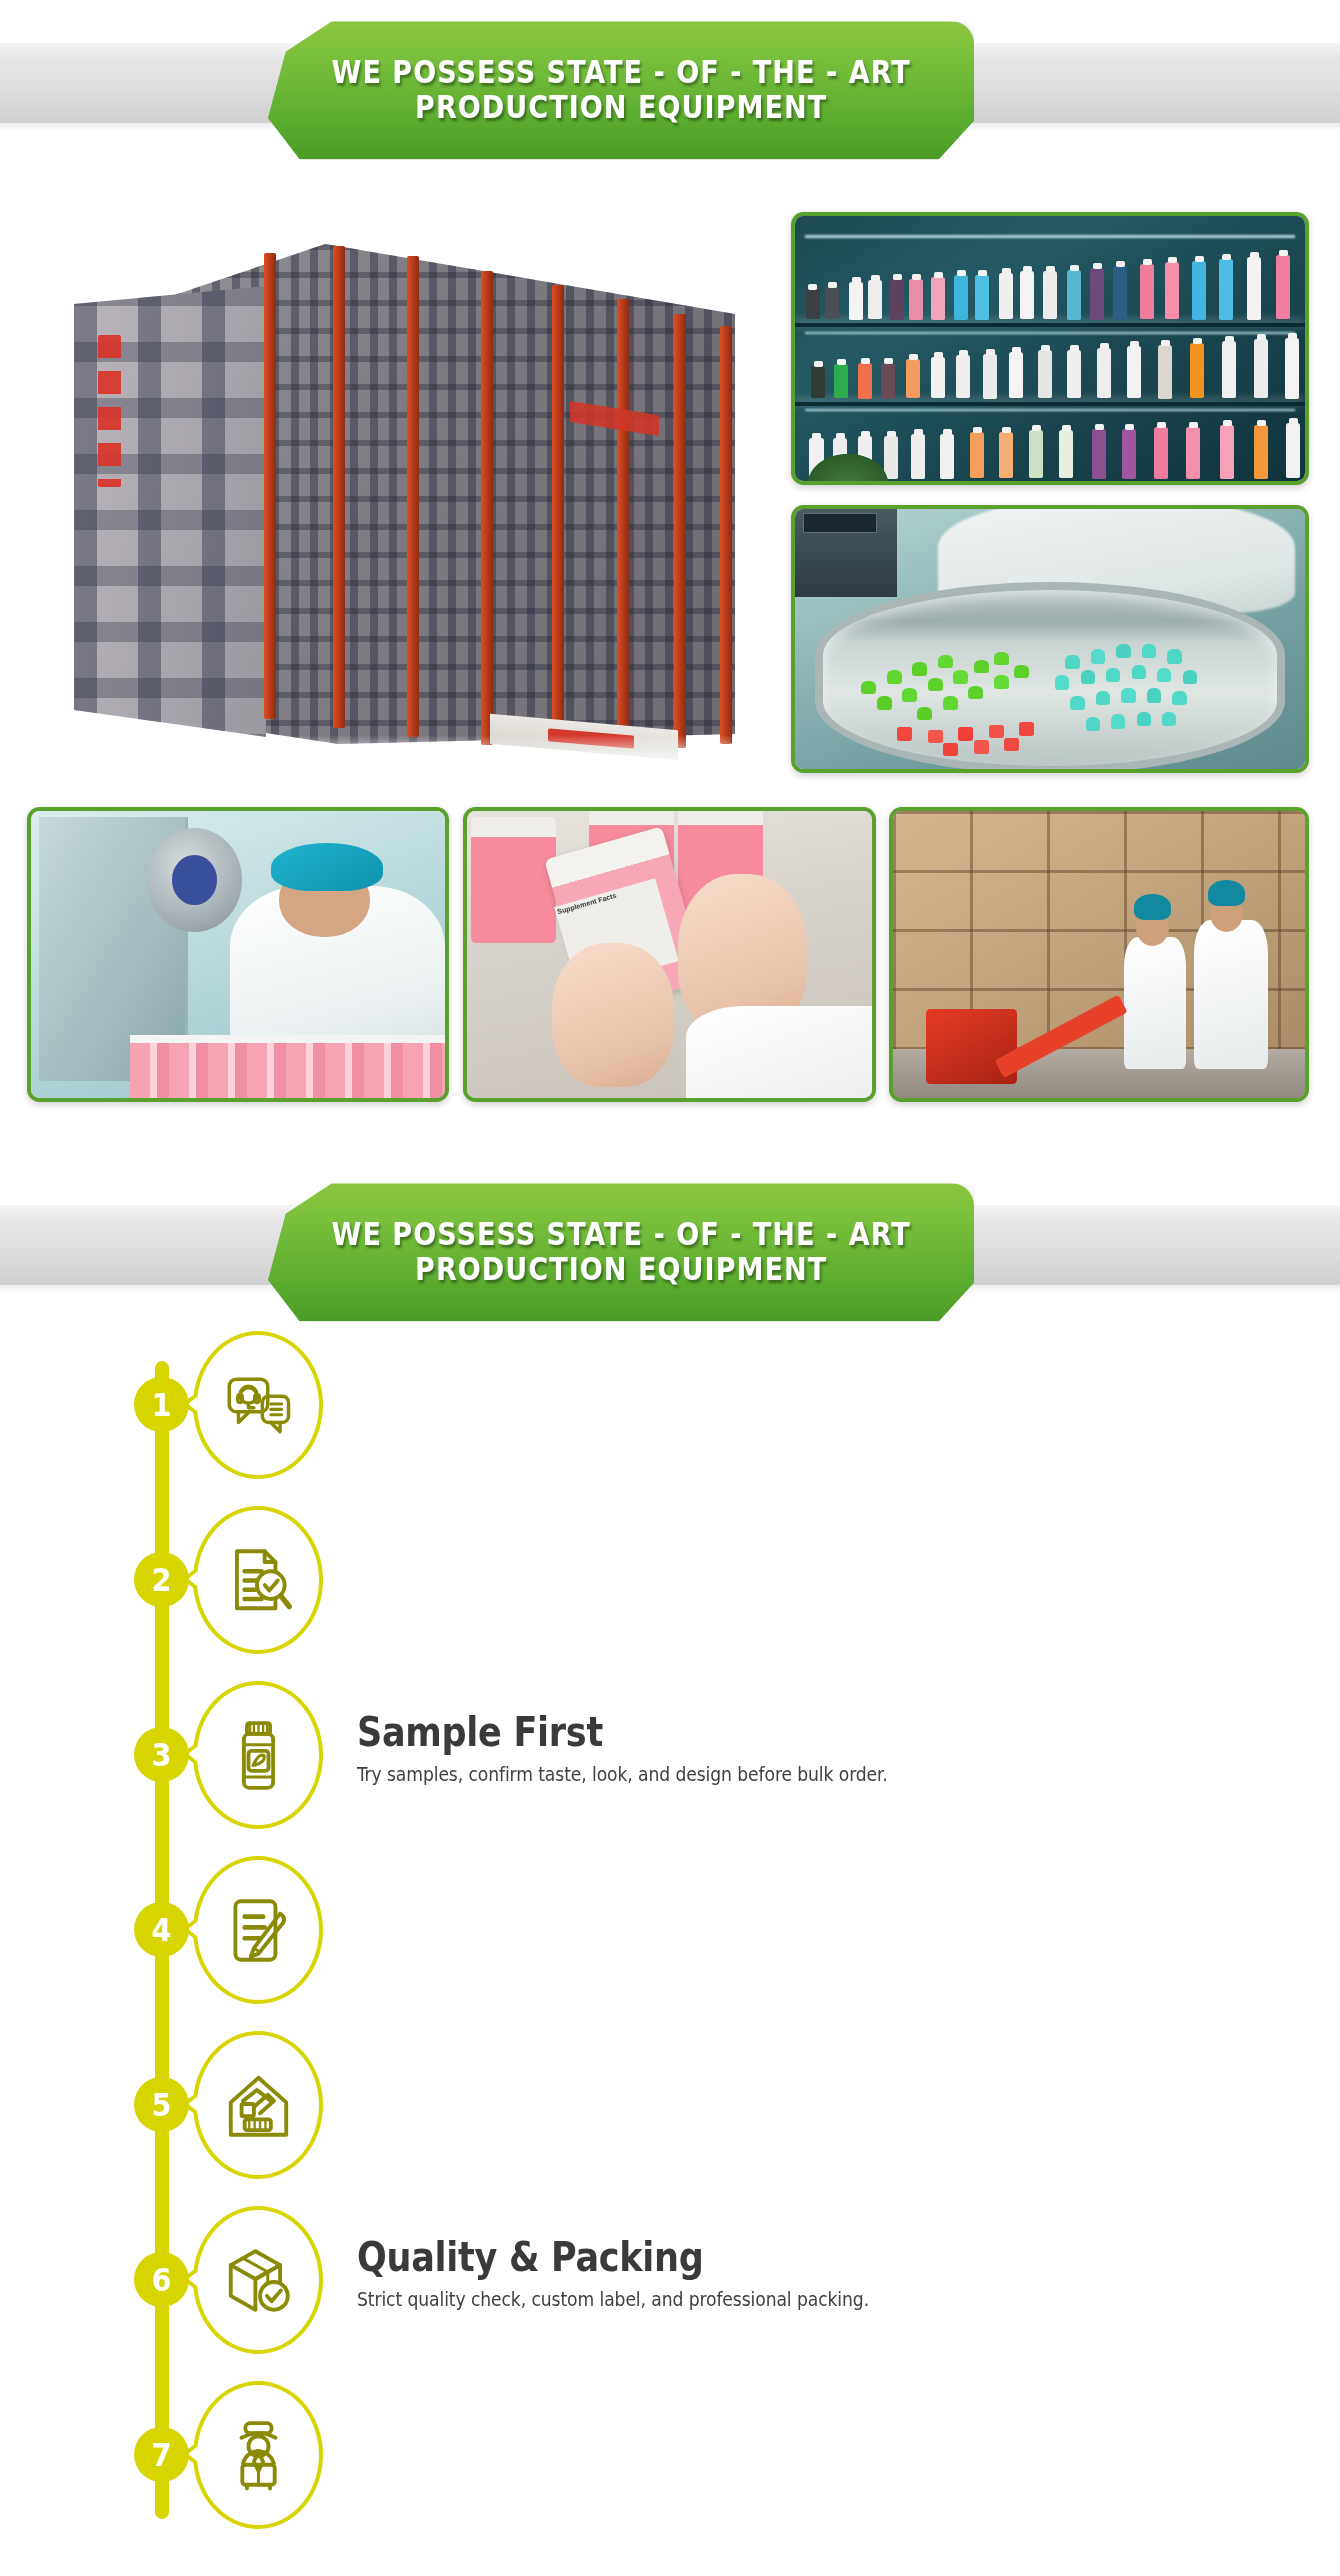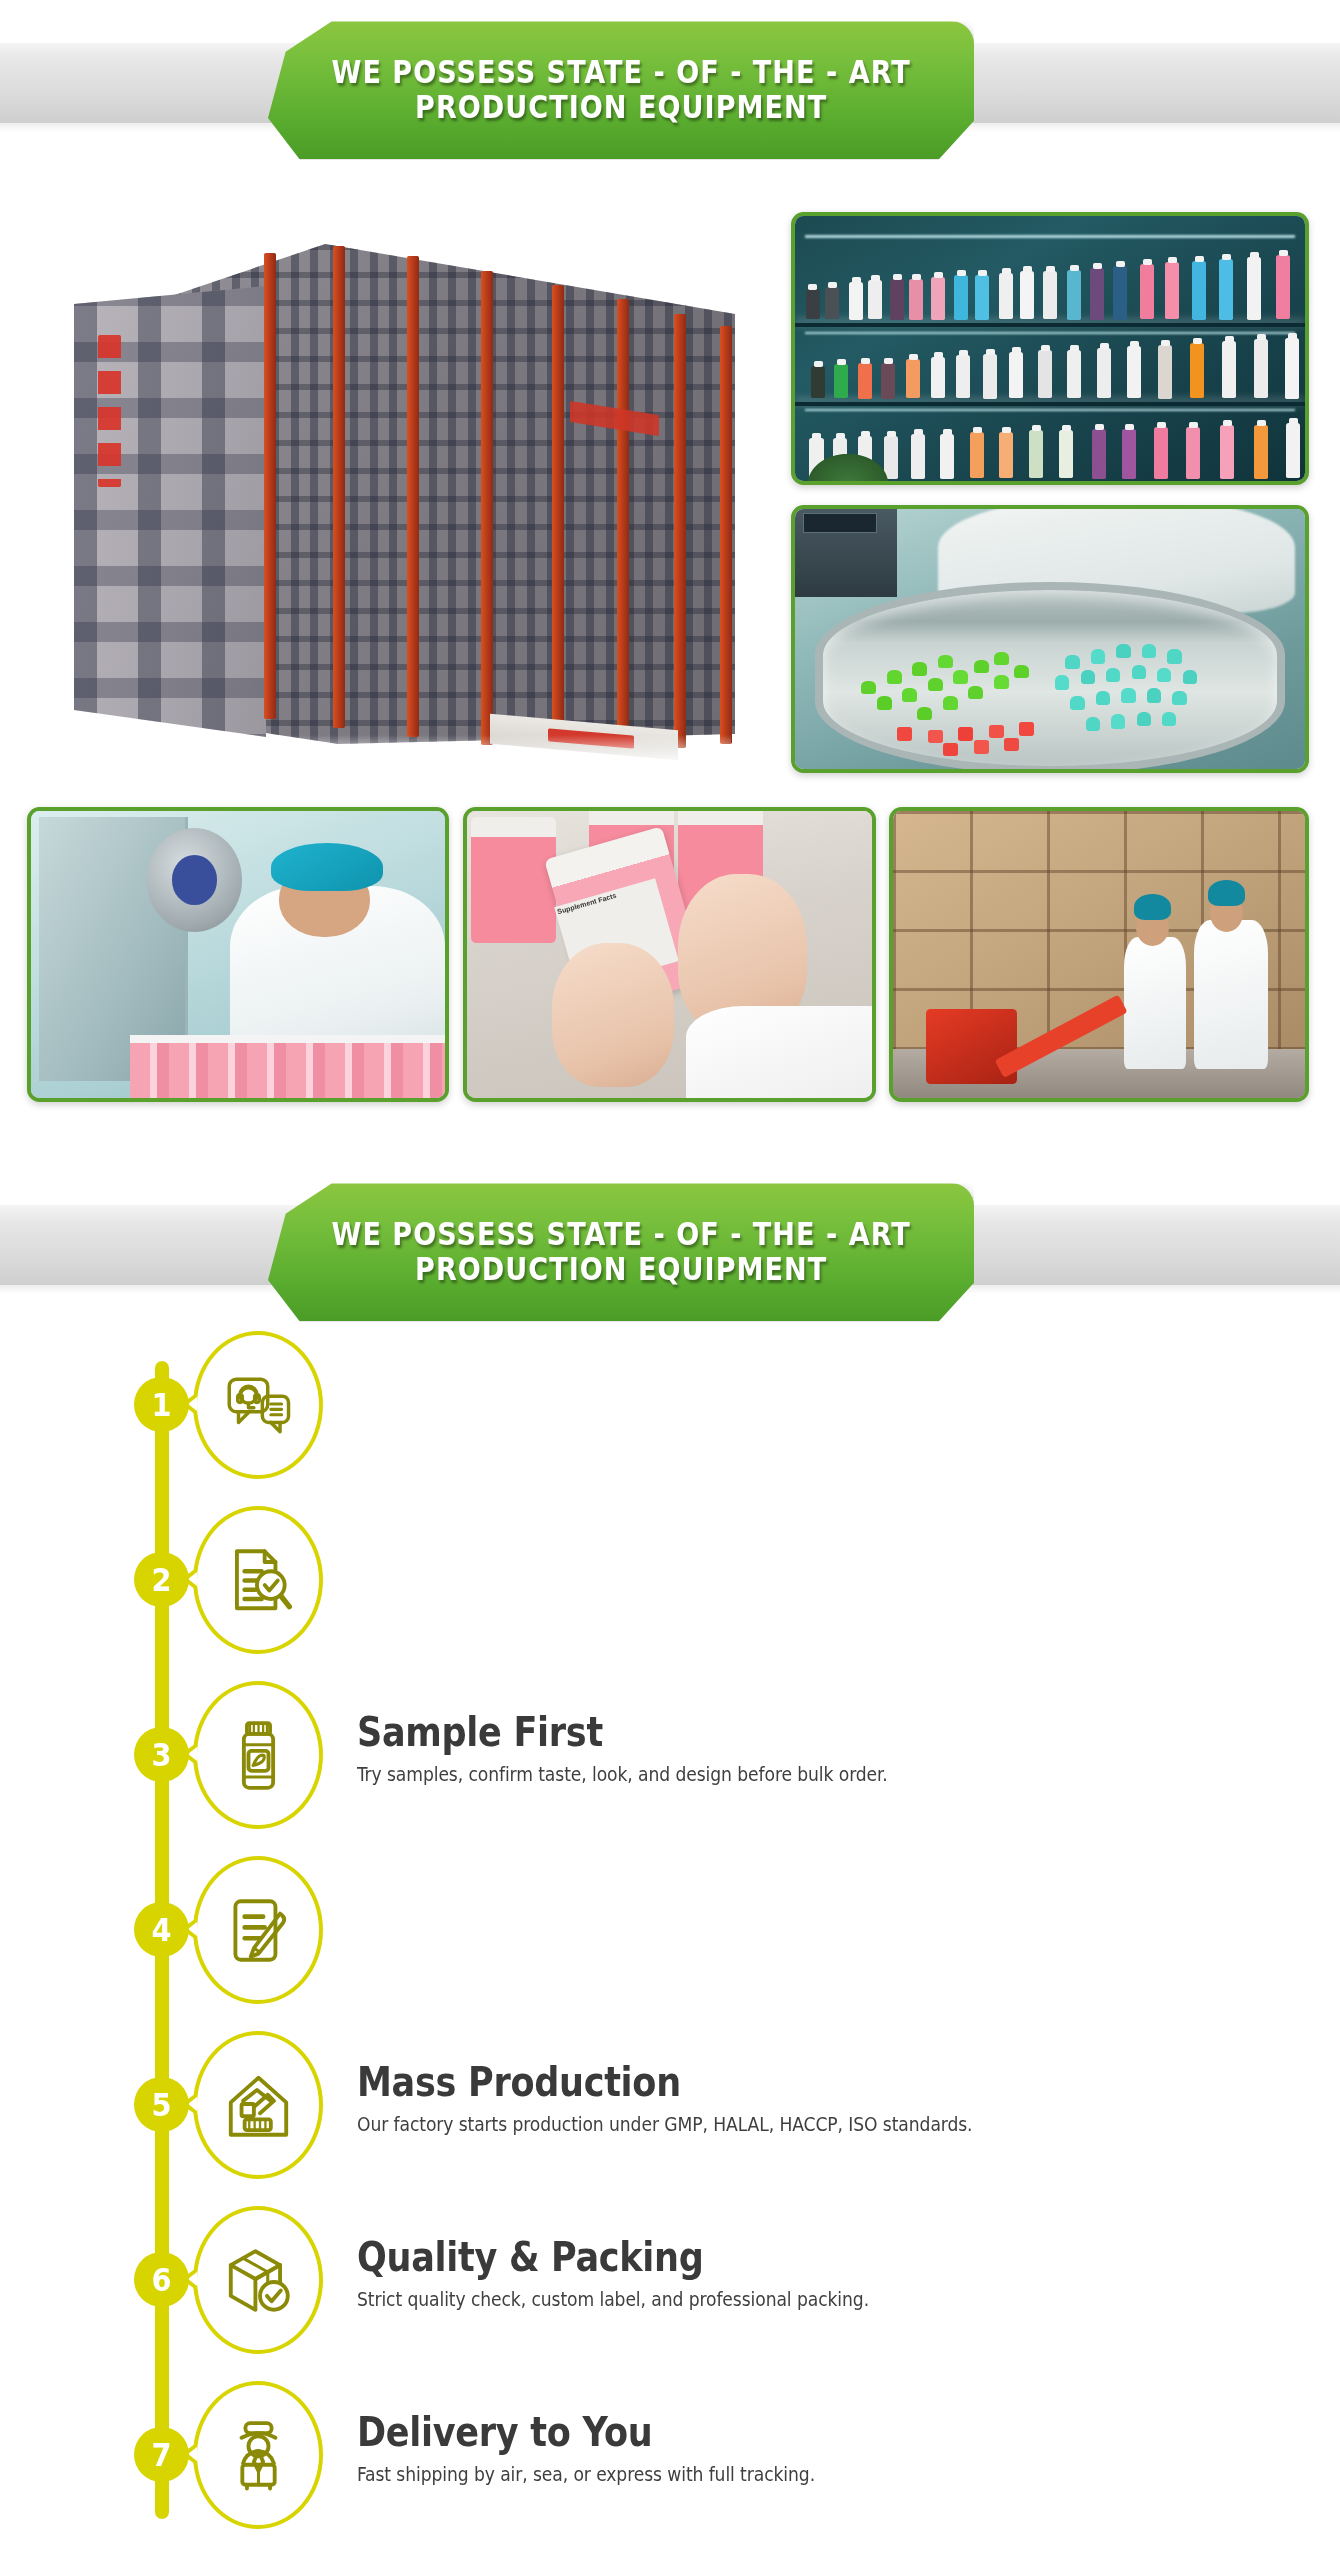--- a/index.html
+++ b/index.html
@@ -542,24 +542,20 @@
         <svg viewBox="0 0 100 100" fill="none" stroke="#8a8a07" stroke-width="5" stroke-linecap="round" stroke-linejoin="round">
           <path d="M14 46 L50 14 L86 46 V88 H14 Z"></path>
           <path d="M30 44 L48 30 L66 44" stroke-width="5"></path>
           <rect x="28" y="48" width="16" height="16" rx="2"></rect>
           <path d="M44 52 L62 36 M62 36 L70 44 L52 60" stroke-width="5"></path>
           <rect x="32" y="68" width="34" height="14" rx="3"></rect>
           <path d="M38 68 V82 M45 68 V82 M52 68 V82 M59 68 V82" stroke-width="3"></path>
         </svg>
       </div>
     </div>
-    <div class="step-text">
-      <div class="step-title">Mass Production</div>
-      <div class="step-desc">Our factory starts production under GMP, HALAL, HACCP, ISO standards.</div>
-    </div>
   </div>
 
   <div class="step">
     <div class="step-num" style="top:46px;">6</div>
     <div class="step-icon-wrap" style="top:0px;">
       <div class="bubble"></div>
       <div class="bubble-tail"></div>
       <div class="step-icon">
         <svg viewBox="0 0 100 100" fill="none" stroke="#8a8a07" stroke-width="5" stroke-linecap="round" stroke-linejoin="round">
           <path d="M14 30 L46 12 L78 30 L46 48 Z"></path>
@@ -589,20 +585,16 @@
           <path d="M28 27 q22 -12 44 0"></path>
           <circle cx="50" cy="38" r="13"></circle>
           <path d="M30 60 q4 -14 20 -16 q16 2 20 16"></path>
           <path d="M50 44 L44 58 L50 70 L56 58 Z"></path>
           <rect x="29" y="62" width="42" height="26" rx="4"></rect>
           <path d="M50 62 V88" stroke-width="4"></path>
           <path d="M35 88 V93 M65 88 V93" stroke-width="5"></path>
         </svg>
       </div>
     </div>
-    <div class="step-text">
-      <div class="step-title">Delivery to You</div>
-      <div class="step-desc">Fast shipping by air, sea, or express with full tracking.</div>
-    </div>
   </div>
 
 </div>
 
 
 </body></html>

